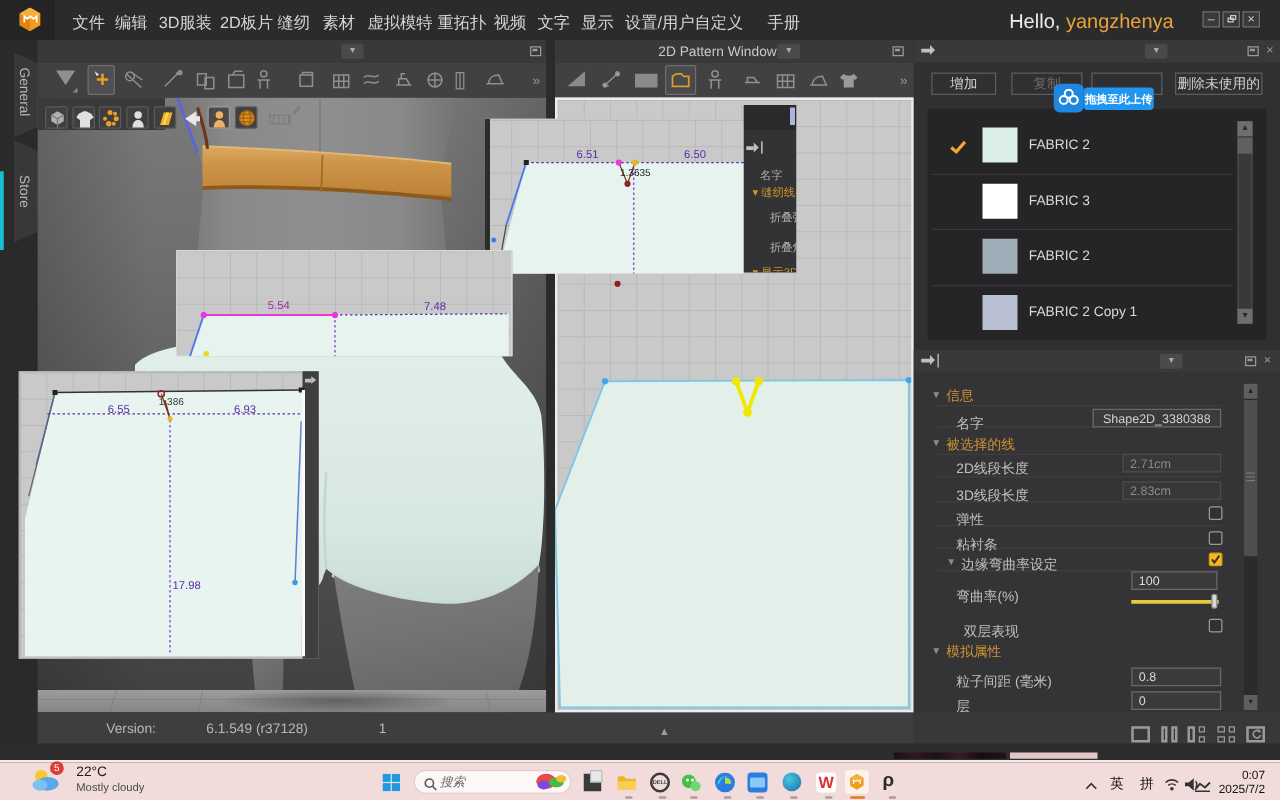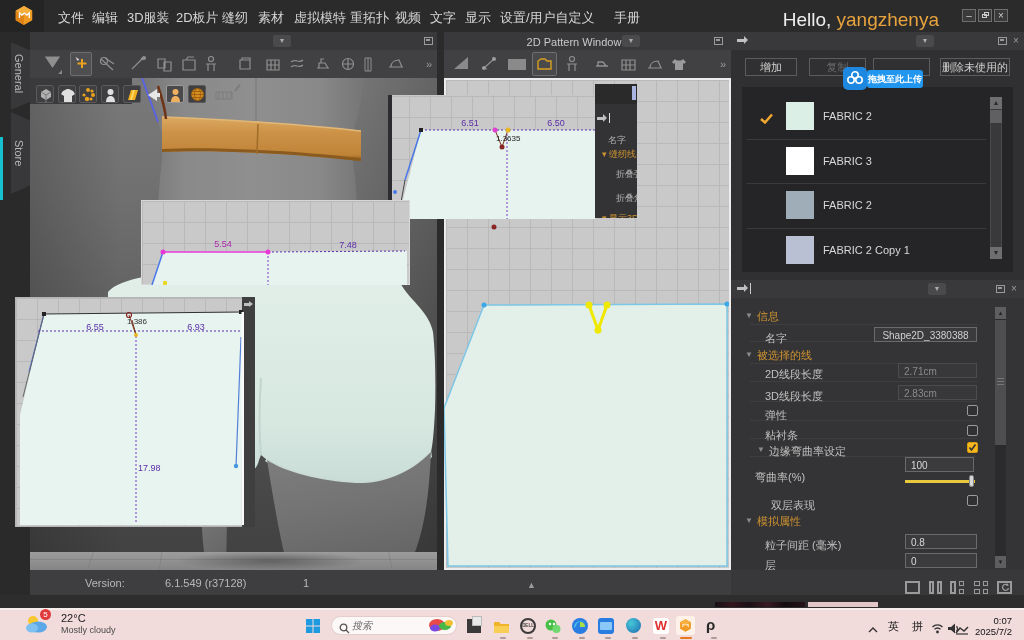--- a/index.html
+++ b/index.html
@@ -34,21 +34,21 @@
       <div class="abs" style="left: 222px; top: 0px;">缝纫</div>
       <div class="abs" style="left: 258px; top: 0px;">素材</div>
       <div class="abs" style="left: 294px; top: 0px;">虚拟模特</div>
       <div class="abs" style="left: 350px; top: 0px;">重拓扑</div>
       <div class="abs" style="left: 395px; top: 0px;">视频</div>
       <div class="abs" style="left: 430px; top: 0px;">文字</div>
       <div class="abs" style="left: 465px; top: 0px;">显示</div>
       <div class="abs" style="left: 500px; top: 0px;">设置/用户自定义</div>
       <div class="abs" style="left: 614px; top: 0px;">手册</div>
     </div>
-<div class="abs" style="right:85px;top:9px;font-size:19px;color:#eee;">Hello, <span style="color:#e8a33d;">yangzhenya</span></div>
+<div class="abs" style="right:85px;top:9px;font-size:16px;color:#eee;">Hello, <span style="color:#e8a33d;">yangzhenya</span></div>
 <div class="abs" style="left:962px;top:9px;width:14px;height:13px;border:1px solid #6e6e6e;background:#3a3a3b;color:#ccc;font-size:10px;text-align:center;line-height:11px;">–</div>
 <div class="abs" style="left:978px;top:9px;width:14px;height:13px;border:1px solid #6e6e6e;background:#3a3a3b;">
       <div class="abs" style="left:3px;top:4px;width:5px;height:4px;border:1px solid #ccc;"></div>
       <div class="abs" style="left:5px;top:2px;width:5px;height:4px;border:1px solid #ccc;"></div>
     </div>
 <div class="abs" style="left:994px;top:9px;width:14px;height:13px;border:1px solid #6e6e6e;background:#3a3a3b;color:#ccc;font-size:10px;text-align:center;line-height:12px;">×</div>
 
 <div class="abs" style="left:0;top:32px;width:30px;height:563px;background:#2a2a2b;"></div>
 <div class="abs" style="left:11px;top:42px;width:20px;height:68px;background:#38383a;clip-path:polygon(0 0,100% 13%,100% 87%,0 100%);"></div>
 <div class="abs" style="left:13px;top:54px;width:14px;height:50px;color:#b8b8b8;font-size:11px;writing-mode:vertical-lr;">General</div>
@@ -370,21 +370,21 @@
       <div class="abs" style="left: 236px; top: 107px; width: 11px; height: 11px; border-radius: 2px; background: rgb(49, 49, 51); border: 1px solid rgb(154, 154, 156);"></div>
       <div class="abs" style="left: 34px; top: 130px; color: rgb(192, 192, 192); font-size: 11px;">粘衬条</div>
       <div class="abs" style="left: 236px; top: 127px; width: 11px; height: 11px; border-radius: 2px; background: rgb(49, 49, 51); border: 1px solid rgb(154, 154, 156);"></div>
       <div class="abs" style="left: 26px; top: 147px; color: rgb(138, 138, 138); font-size: 8px;">▼</div>
       <div class="abs" style="left: 38px; top: 146px; color: rgb(192, 192, 192); font-size: 11px;">边缘弯曲率设定</div>
       <div class="abs" style="left: 236px; top: 144px; width: 11px; height: 11px; border-radius: 2px; background: rgb(245, 184, 30); border: 1px solid rgb(216, 154, 16);">
         <svg width="9" height="9" style="position:absolute;left:0px;top:0px;">
           <path d="M1.5 4.5 L3.5 7 L7.5 1.5" stroke="#333" stroke-width="1.6" fill="none"></path>
         </svg>
       </div>
-      <div class="abs" style="left: 24px; top: 172px; color: rgb(192, 192, 192); font-size: 11px;">弯曲率(%)</div>
+      <div class="abs" style="left: 34px; top: 172px; color: rgb(192, 192, 192); font-size: 11px;">弯曲率(%)</div>
       <div class="abs" style="left: 174px; top: 159px; width: 69px; height: 15px; background: rgb(59, 59, 61); border: 1px solid rgb(106, 106, 108); color: rgb(216, 216, 216); font-size: 10px; line-height: 15px; padding-left: 5px;">100</div>
       <div class="abs" style="left: 174px; top: 182px; width: 70px; height: 3px; background: rgb(232, 200, 61);"></div>
       <div class="abs" style="left: 238px; top: 177px; width: 5px; height: 12px; background: rgb(216, 216, 216); border: 1px solid rgb(136, 136, 136); border-radius: 2px;"></div>
       <div class="abs" style="left: 40px; top: 200px; color: rgb(192, 192, 192); font-size: 11px;">双层表现</div>
       <div class="abs" style="left: 236px; top: 197px; width: 11px; height: 11px; border-radius: 2px; background: rgb(49, 49, 51); border: 1px solid rgb(154, 154, 156);"></div>
       <div class="abs" style="left: 14px; top: 218px; color: rgb(138, 138, 138); font-size: 8px;">▼</div>
       <div class="abs" style="left: 26px; top: 216px; color: rgb(207, 147, 48); font-size: 11px;">模拟属性</div>
       <div class="abs" style="left: 34px; top: 240px; color: rgb(192, 192, 192); font-size: 11px;">粒子间距 (毫米)</div>
       <div class="abs" style="left: 174px; top: 236px; width: 72px; height: 15px; background: rgb(59, 59, 61); border: 1px solid rgb(106, 106, 108); color: rgb(216, 216, 216); font-size: 10px; line-height: 15px; padding-left: 5px;">0.8</div>
       <div class="abs" style="left: 34px; top: 260px; color: rgb(192, 192, 192); font-size: 11px;">层</div>

